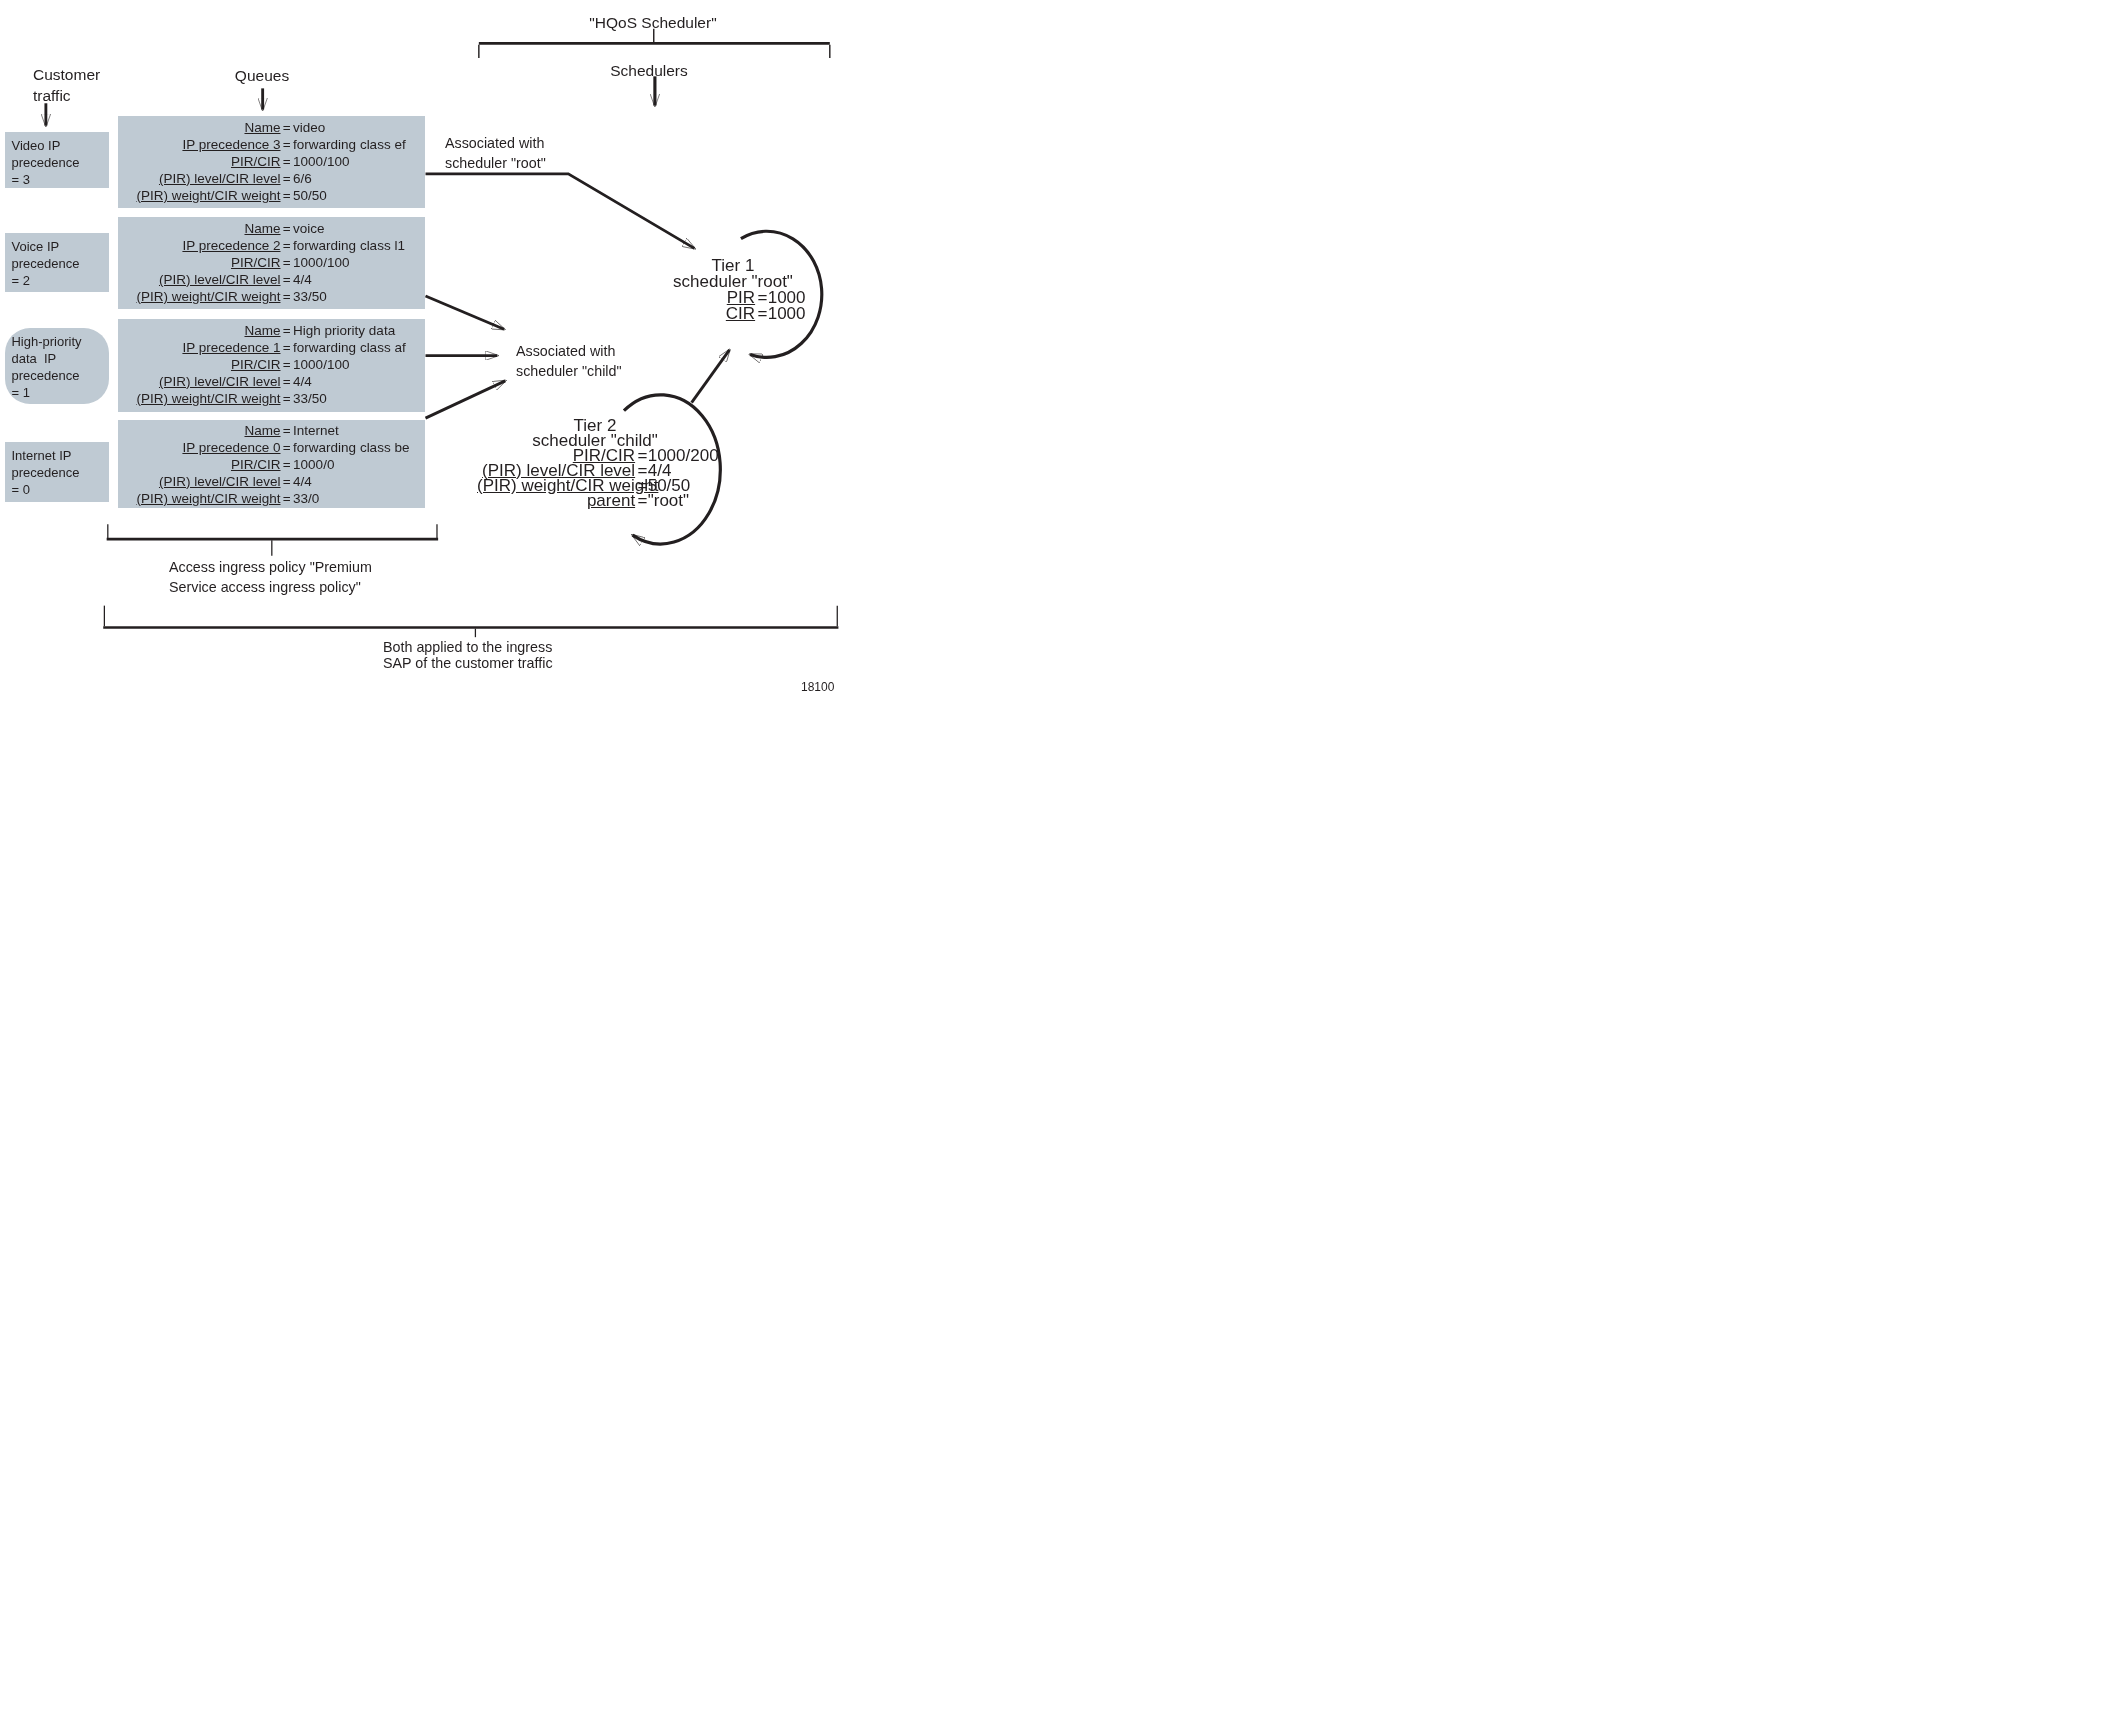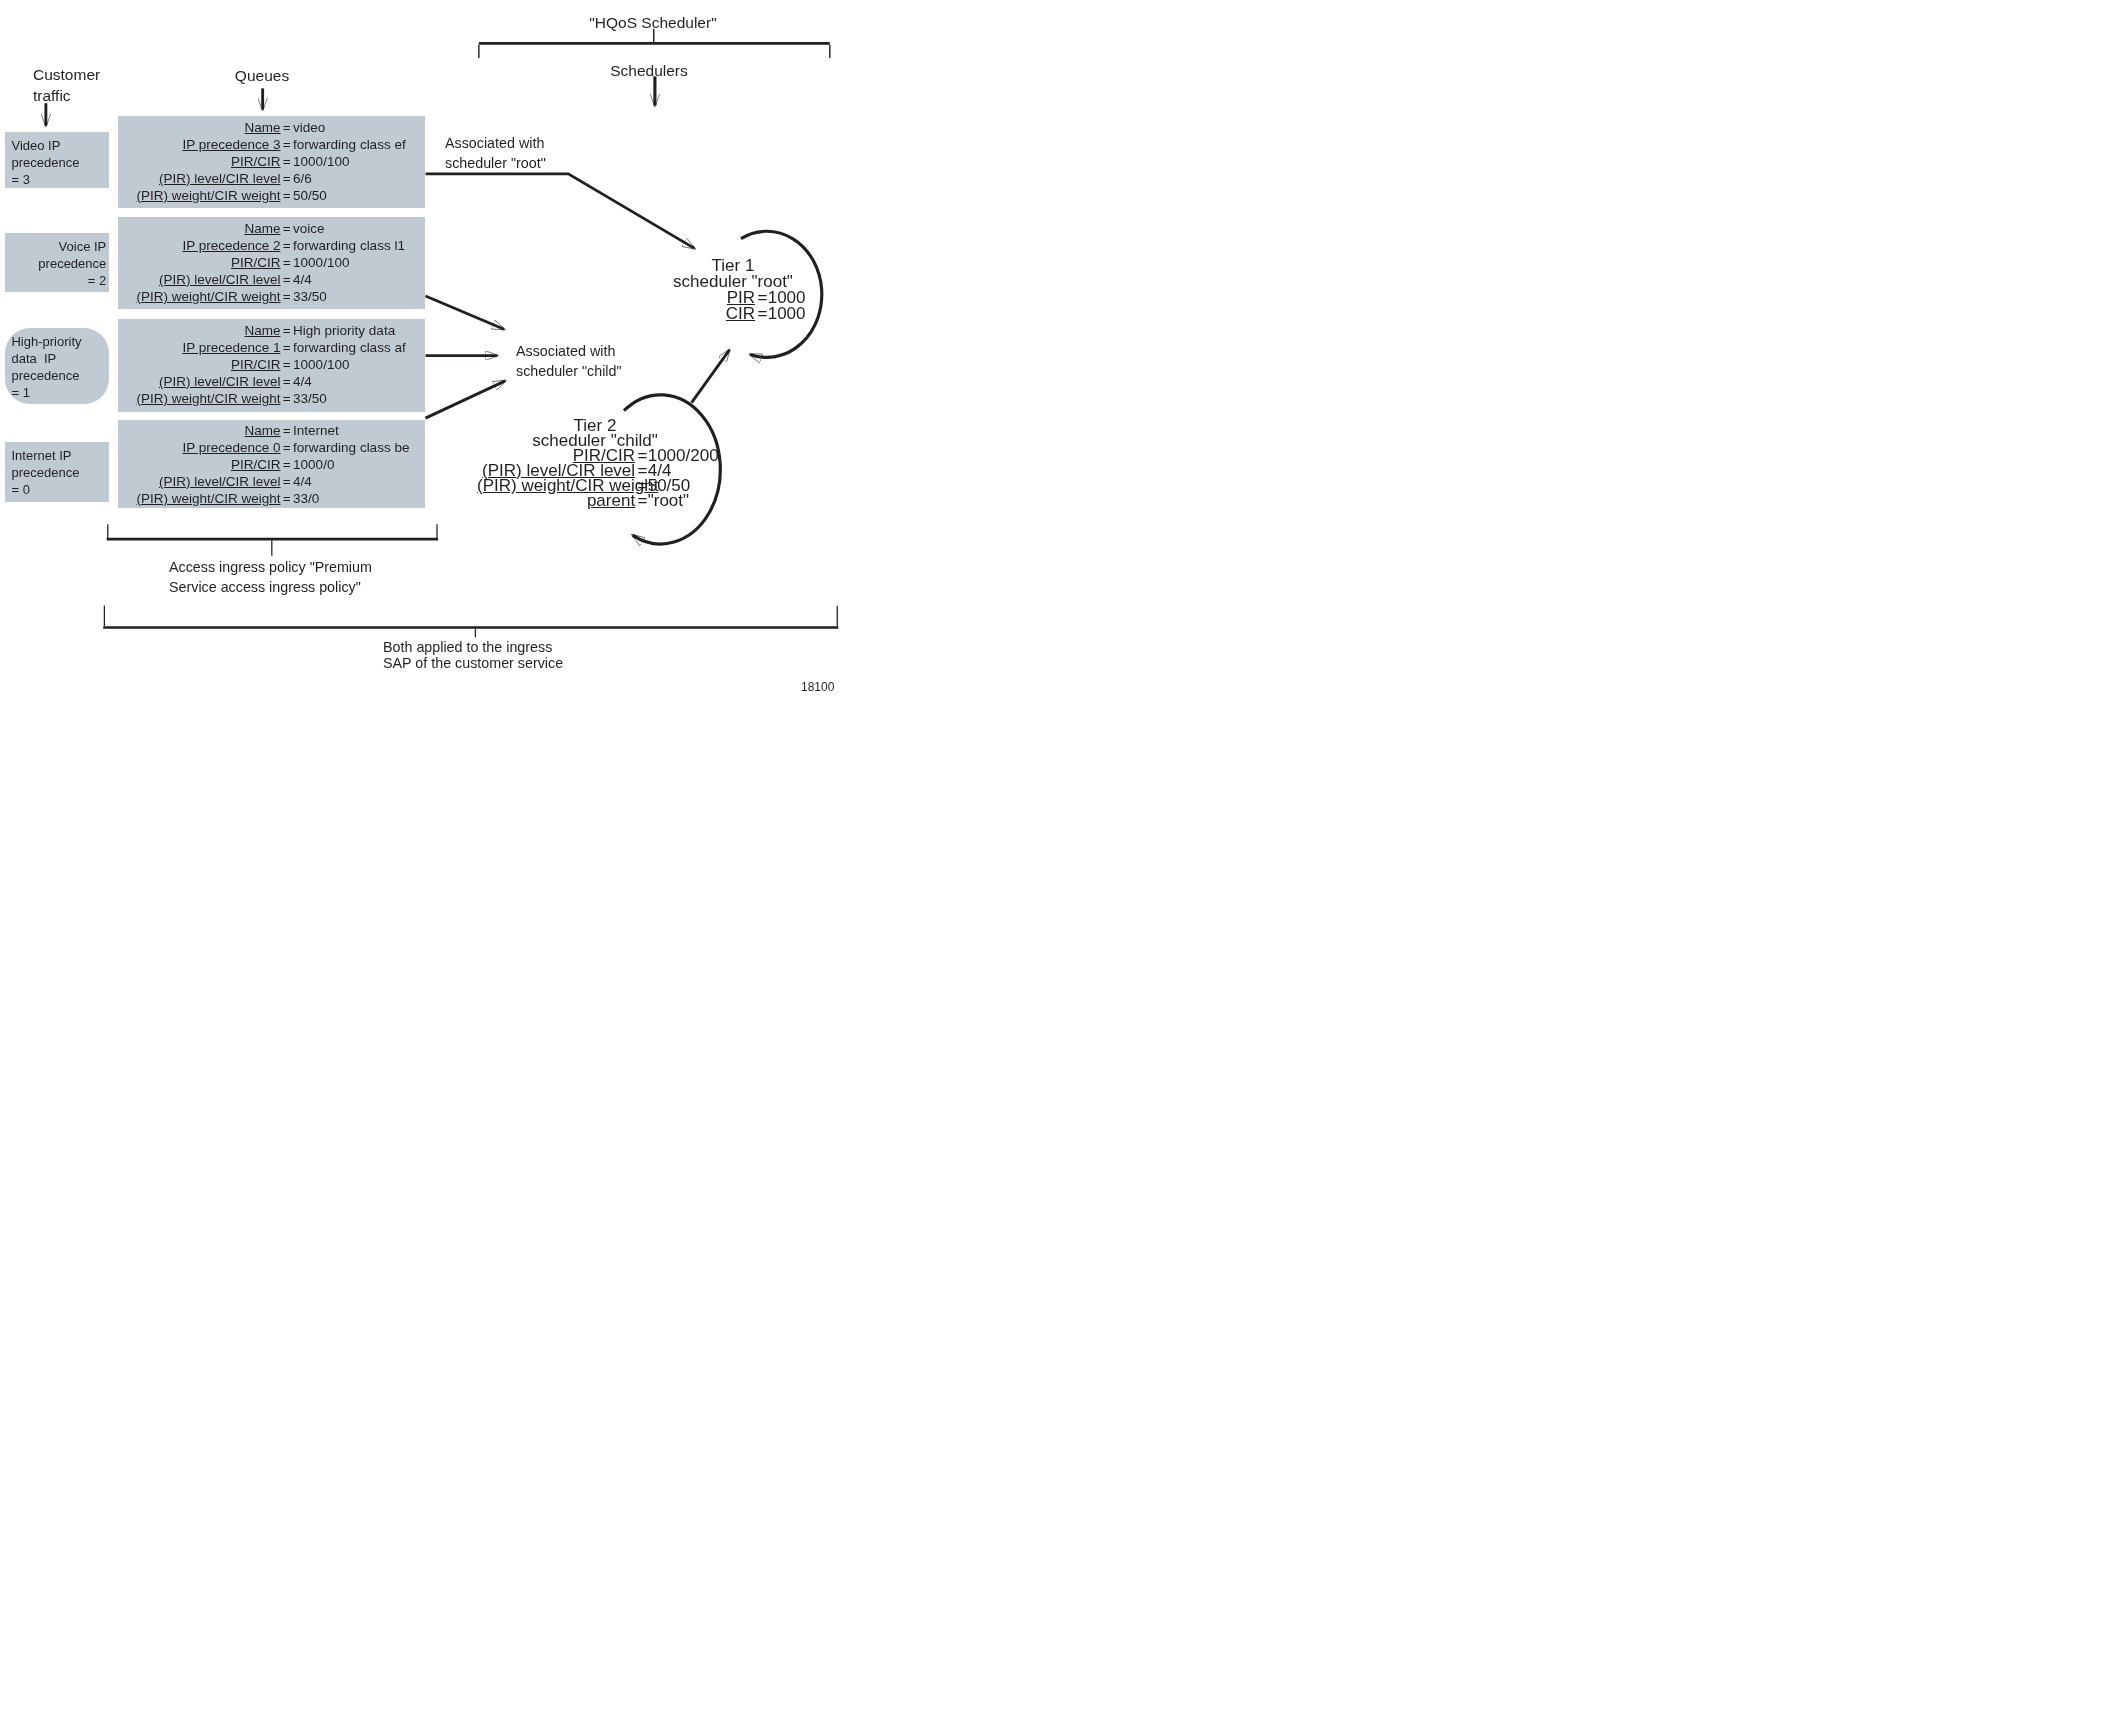--- a/index.html
+++ b/index.html
@@ -28,21 +28,21 @@
   .lbl{position:absolute;white-space:pre;}
   .lbl .ln{white-space:pre;}
   .f27{font-size:15.5px;line-height:20.6px;}
   .f25{font-size:14.3px;line-height:19.5px;}
   .ctr{transform:translateX(-50%);text-align:center;}
 
   .gbox{position:absolute;background:var(--fill);box-sizing:border-box;}
   .tbox{left:4.6px;width:104px;padding:4.6px 2.3px 0 6.9px;font-size:13px;line-height:17px;}
   .tbox .ln{white-space:pre;}
   .t1{top:132px;height:56px;}
-  .t2{top:233px;height:59px;text-align:right;}
+  .t2{top:233px;height:59px;}
   .t3{top:328px;height:76px;border-radius:25px;}
   .t4{top:442px;height:60px;}
 
   .qbox{left:118px;width:307px;padding:2.9px 3.4px 0 3.4px;font-size:13.5px;line-height:17px;}
   .q1{top:116px;height:92px;}
   .q2{top:217px;height:92px;}
   .q3{top:319px;height:93px;}
   .q4{top:420px;height:88px;padding-top:1.7px;}
 
   .eq{display:grid;grid-template-columns:53% 8px 1fr;column-gap:2.3px;}
@@ -278,17 +278,17 @@
         <span class="eq-r">50/50</span>
       </div>
       <div class="eq">
         <span class="eq-l">parent</span>
         <span class="eq-s">=</span>
         <span class="eq-r">"root"</span>
       </div>
     </div>
 
   <div class="lbl f25" style="left:169px;top:558px;"><div class="ln">Access ingress policy "Premium</div><div class="ln">Service access ingress policy"</div></div>
-  <div class="lbl f25 both" style="left:383px;top:640px;"><div class="ln">Both applied to the ingress</div><div class="ln">SAP of the customer service</div></div>
+  <div class="lbl f25 both" style="left:383px;top:640px;"><div class="ln">Both applied to the ingress</div><div class="ln">SAP of the customer traffic</div></div>
   <div class="fig">18100</div>
 
 </div>
 
 
 </body></html>

